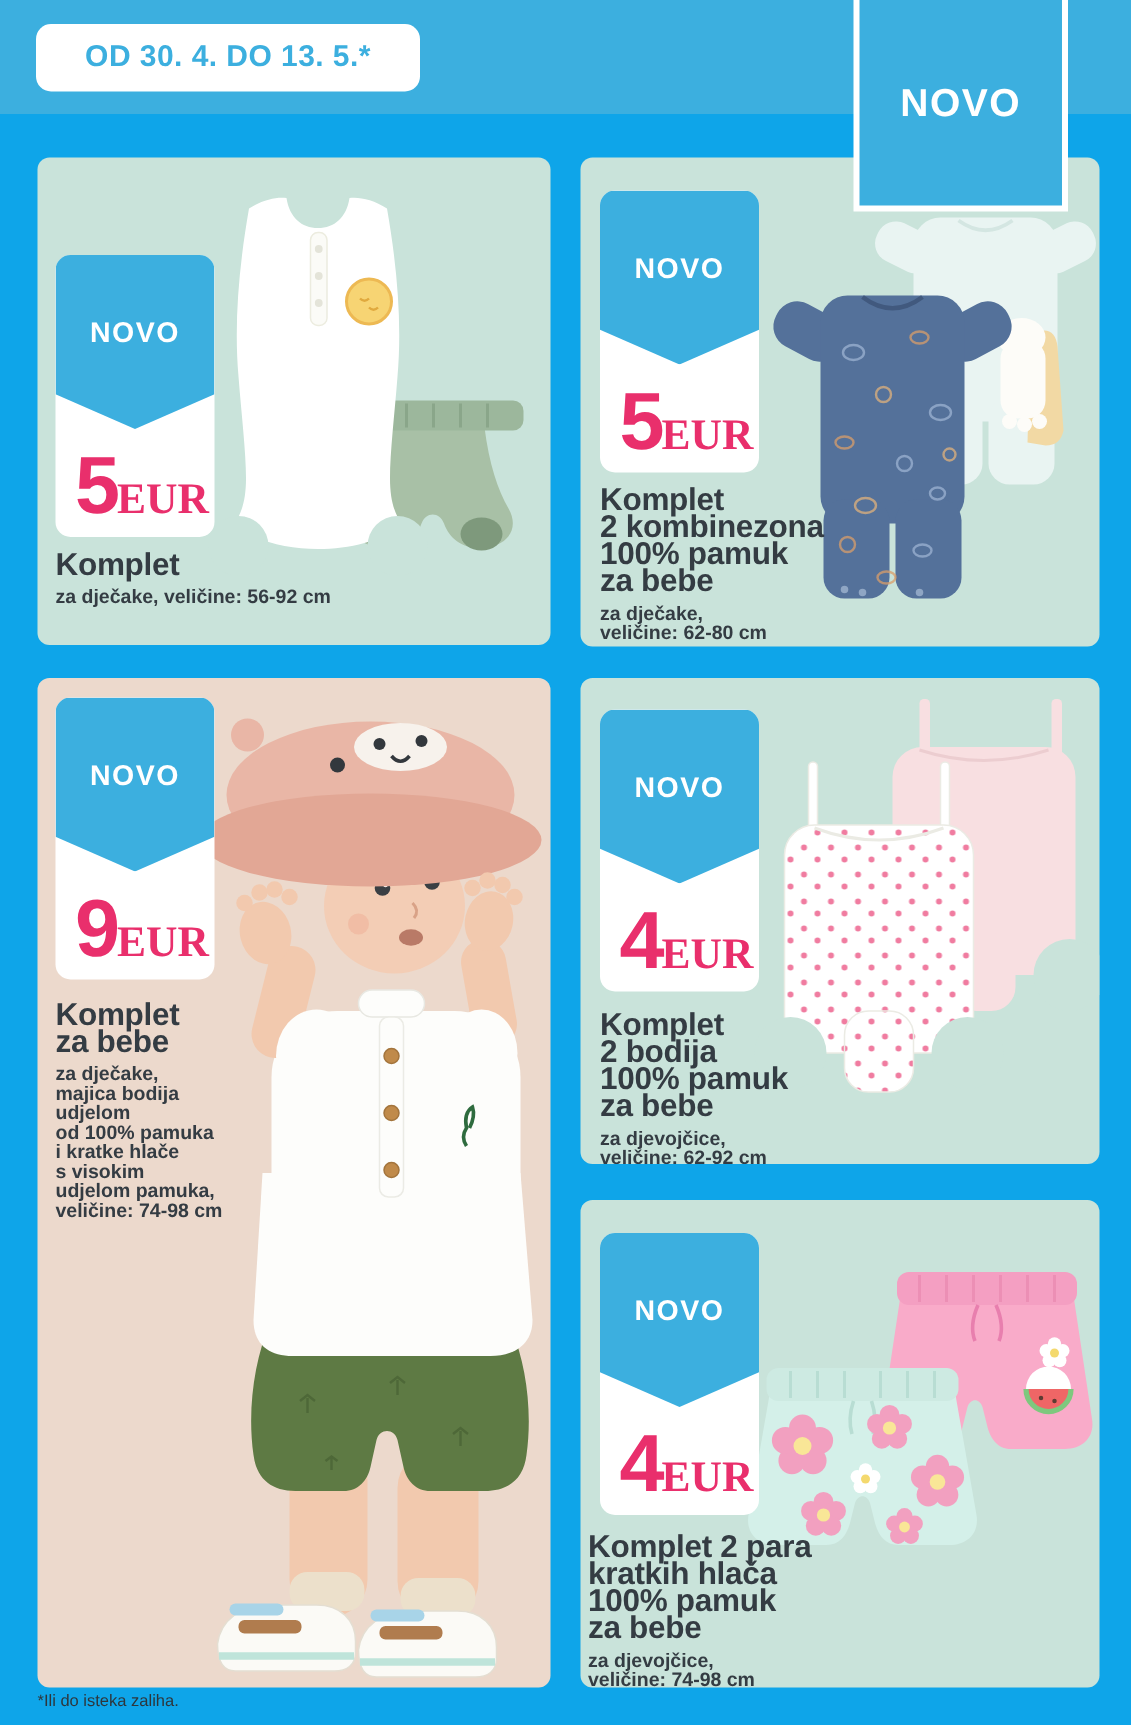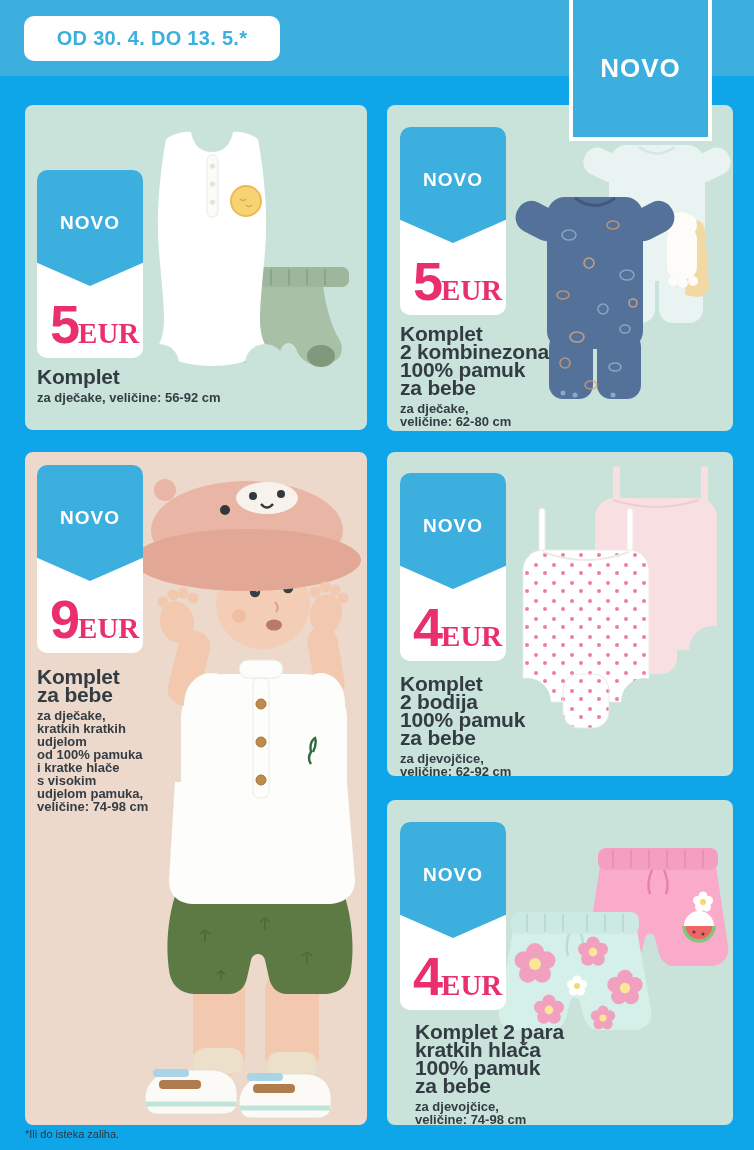--- a/index.html
+++ b/index.html
@@ -253,21 +253,21 @@
       <div class="price">
         <span class="price-num">9</span>
         <span class="price-cur">EUR</span>
       </div>
     </div>
     <div class="cardtext" style="left:12px;top:216px">
       <div class="title-line">Komplet</div>
       <div class="title-line">za bebe</div>
       <div class="subs">
         <div class="sub-line">za dječake,</div>
-        <div class="sub-line">kratkih kratkih</div>
+        <div class="sub-line">majica bodija</div>
         <div class="sub-line">udjelom</div>
         <div class="sub-line">od 100% pamuka</div>
         <div class="sub-line">i kratke hlače</div>
         <div class="sub-line">s visokim</div>
         <div class="sub-line">udjelom pamuka,</div>
         <div class="sub-line">veličine: 74-98 cm</div>
       </div>
     </div>
   </div>
 
@@ -375,21 +375,21 @@
       </g>
     </svg>
     <div class="badge" style="left:13px;top:22px">
       <div class="ribbon"></div>
       <div class="badge-novo">NOVO</div>
       <div class="price">
         <span class="price-num">4</span>
         <span class="price-cur">EUR</span>
       </div>
     </div>
-    <div class="cardtext" style="left:28px;top:223px">
+    <div class="cardtext" style="left:5px;top:223px">
       <div class="title-line">Komplet 2 para</div>
       <div class="title-line">kratkih hlača</div>
       <div class="title-line">100% pamuk</div>
       <div class="title-line">za bebe</div>
       <div class="subs">
         <div class="sub-line">za djevojčice,</div>
         <div class="sub-line">veličine: 74-98 cm</div>
       </div>
     </div>
   </div>

